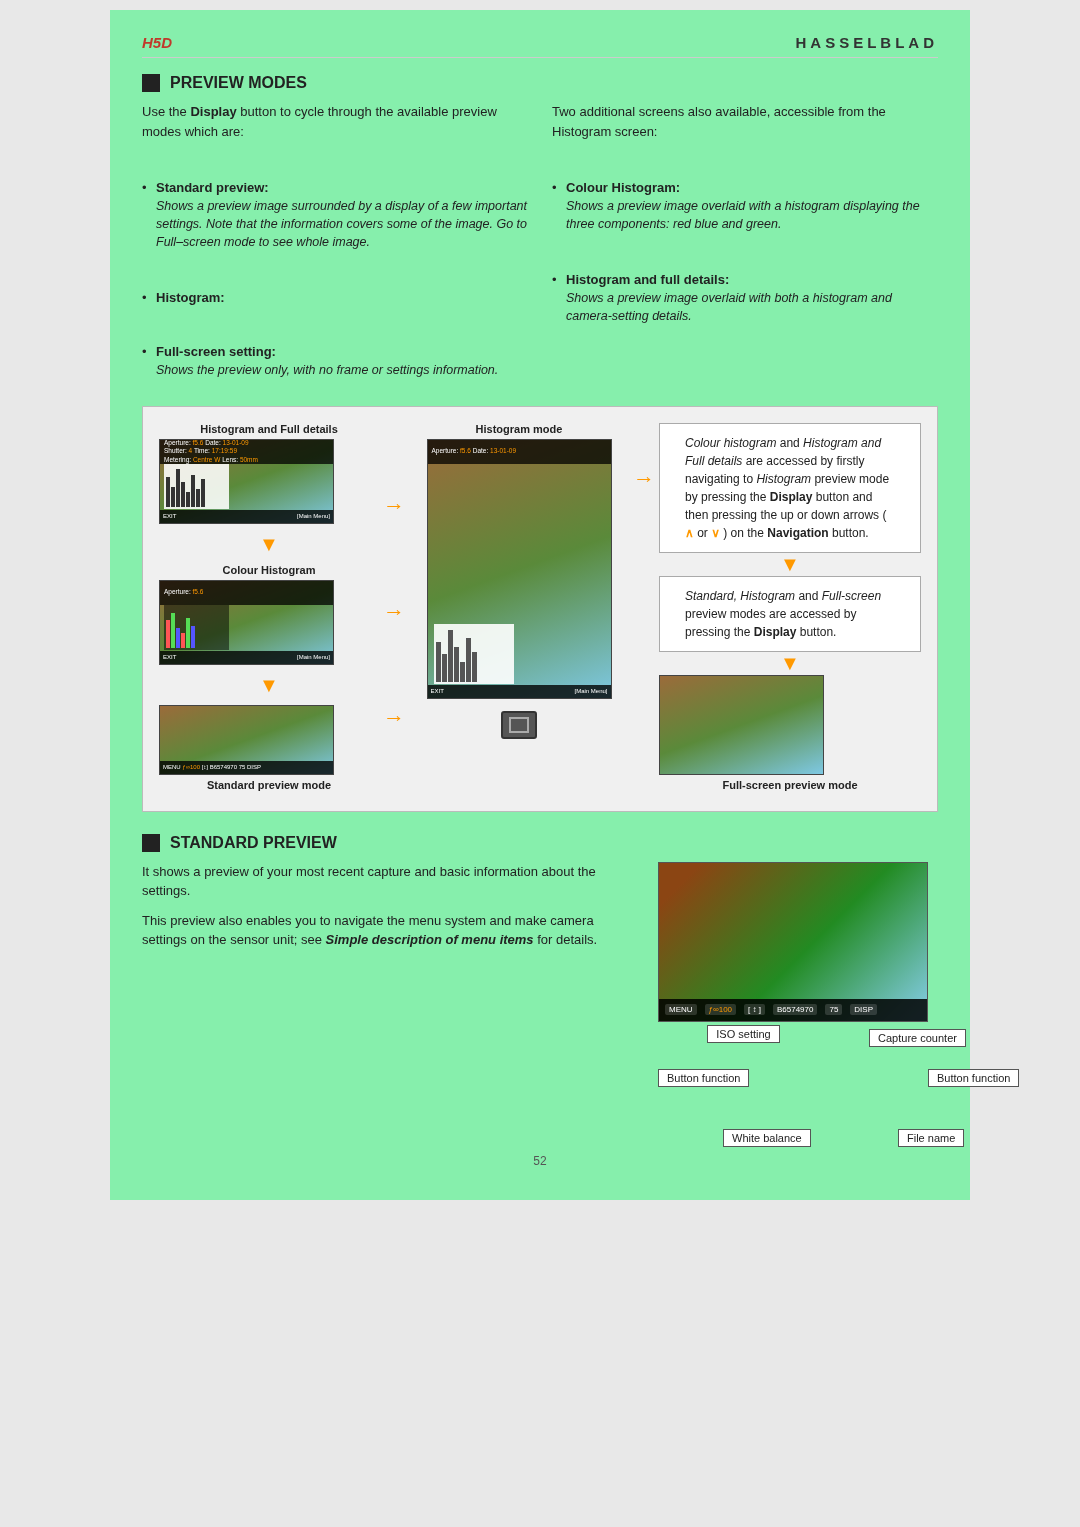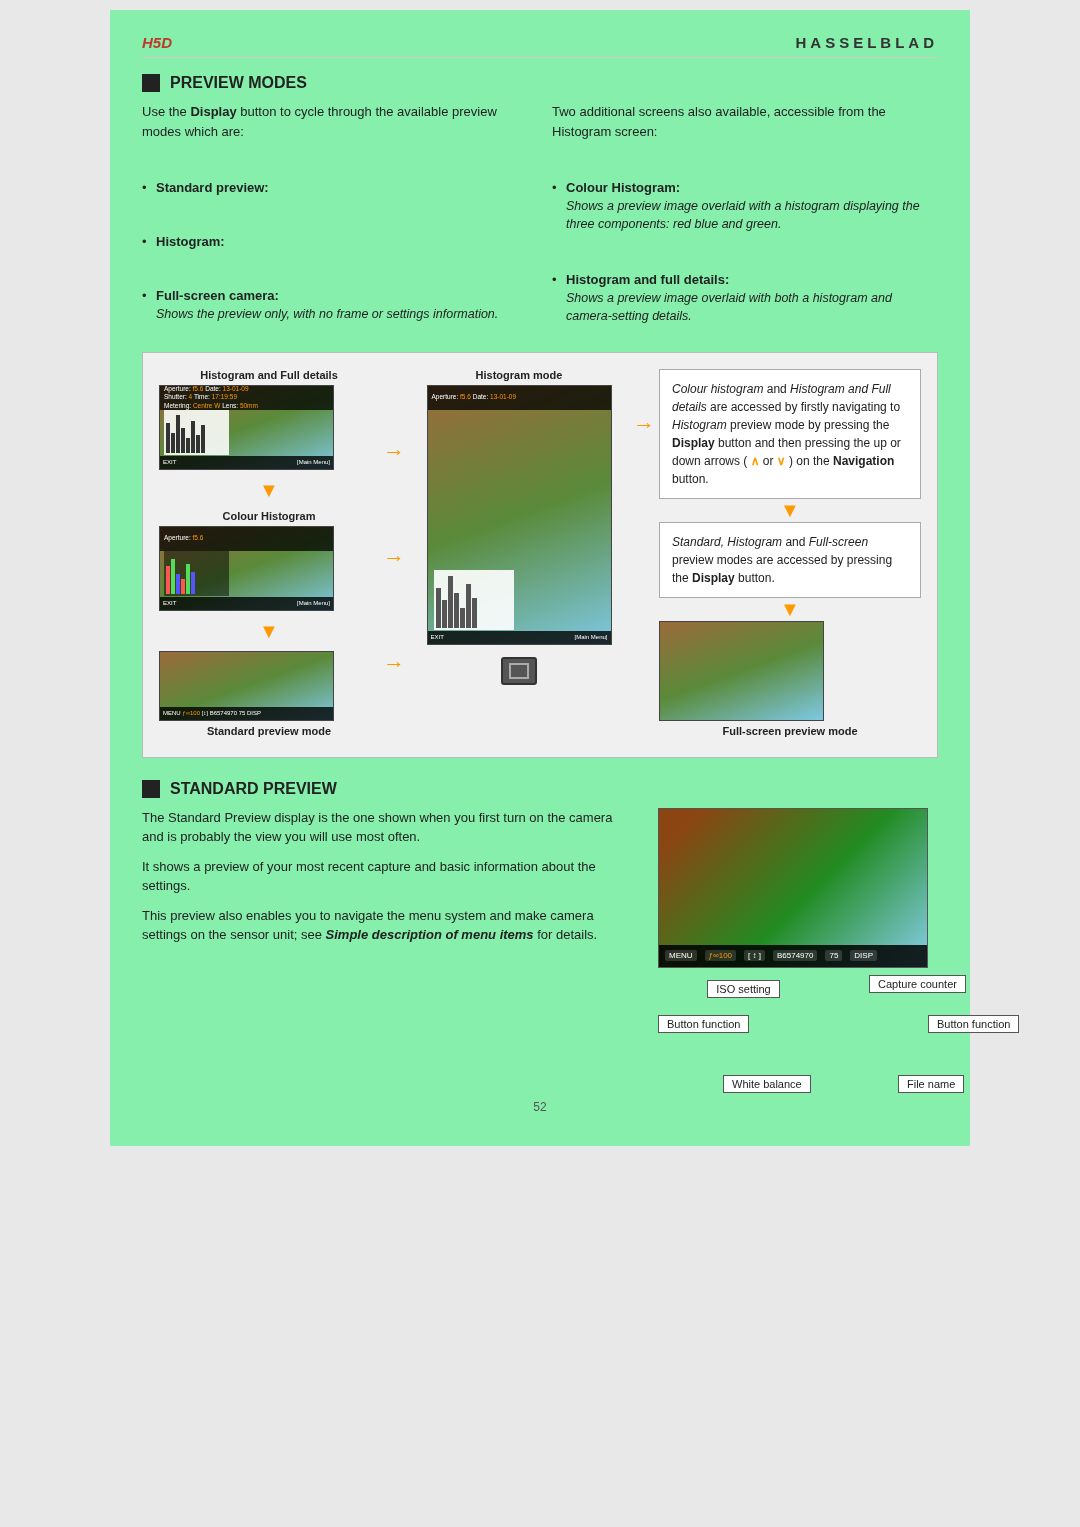--- a/index.html
+++ b/index.html
@@ -86,21 +86,21 @@
     .bullet-list li::before {
       content: "•";
       position: absolute;
       left: 0;
     }
     .bullet-list li .bold { font-weight: bold; }
     .bullet-list li .italic { font-style: italic; font-size: 12.5px; line-height: 1.45; display: block; margin-top: 2px; }
     .callout-box {
       border: 1px solid #aaa;
       background: #fff;
-      padding: 10px 12px;
+      padding: 10px 25px;
       font-size: 12px;
       line-height: 1.5;
     }
     .display-btn {
       width: 36px;
       height: 28px;
       background: #555;
       border: 2px solid #333;
       border-radius: 3px;
       display: flex;
@@ -311,26 +311,27 @@
       <span>PREVIEW MODES</span>
     </div>
 
     <div class="intro-cols">
 
       <div class="intro-col">
         <p>Use the <strong>Display</strong> button to cycle through the available preview modes which are:</p>
         <ul class="bullet-list">
           <li>
             <span class="bold">Standard preview:</span>
+            <span class="italic">Shows a preview image surrounded by a display of a few important settings. Note that the information covers some of the image. Go to Full–screen mode to see whole image.</span>
           </li>
           <li>
             <span class="bold">Histogram:</span>
           </li>
           <li>
-            <span class="bold">Full-screen camera:</span>
+            <span class="bold">Full-screen setting:</span>
             <span class="italic">Shows the preview only, with no frame or settings information.</span>
           </li>
         </ul>
       </div>
 
       <div class="intro-col">
         <p>Two additional screens also available, accessible from the Histogram screen:</p>
         <ul class="bullet-list">
           <li>
             <span class="bold">Colour Histogram:</span>
@@ -495,42 +496,41 @@
 
   <div class="std-section">
     <div class="section-title">
       <span class="black-square"></span>
       <span>STANDARD PREVIEW</span>
     </div>
 
     <div class="std-cols">
 
       <div class="std-text">
-        <p>The Standard Preview display is the one shown when you first turn on the camera and is probably the view you will use most often.</p>
         <p>It shows a preview of your most recent capture and basic information about the settings.</p>
         <p>
           This preview also enables you to navigate the menu system and make camera settings on the sensor unit; see <span class="bold-italic">Simple description of menu items</span> for details.
         </p>
       </div>
 
       <div class="std-image-area">
         <div class="camera-preview">
           <div class="camera-bottom-bar">
             <span class="cam-btn">MENU</span>
             <span class="cam-btn orange">ƒ∞100</span>
             <span class="cam-btn">[ ↕ ]</span>
             <span class="cam-btn">B6574970</span>
             <span class="cam-btn">75</span>
             <span class="cam-btn">DISP</span>
           </div>
         </div>
 
         <div style="position:relative;width:270px;height:110px;margin-top:2px;">
 
-          <div style="position:absolute;top:10px;left:85px;display:flex;flex-direction:column;align-items:center;">
+          <div style="position:absolute;top:1px;left:85px;display:flex;flex-direction:column;align-items:center;">
             <div class="label-tag">ISO setting</div>
             <div style="width:1px;height:14px;background:#555;"></div>
           </div>
 
           <div style="position:absolute;top:5px;right:10px;display:flex;flex-direction:column;align-items:center;">
             <div class="label-tag">Capture counter</div>
             <div style="width:1px;height:14px;background:#555;"></div>
           </div>
 
           <div style="position:absolute;top:45px;left:0px;">

